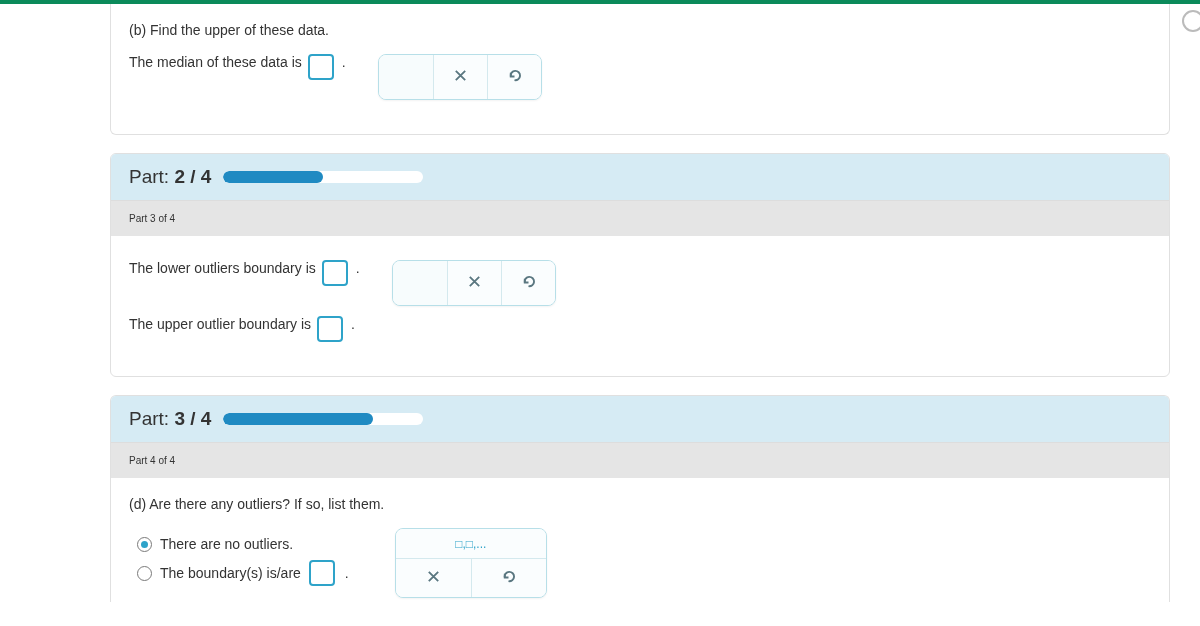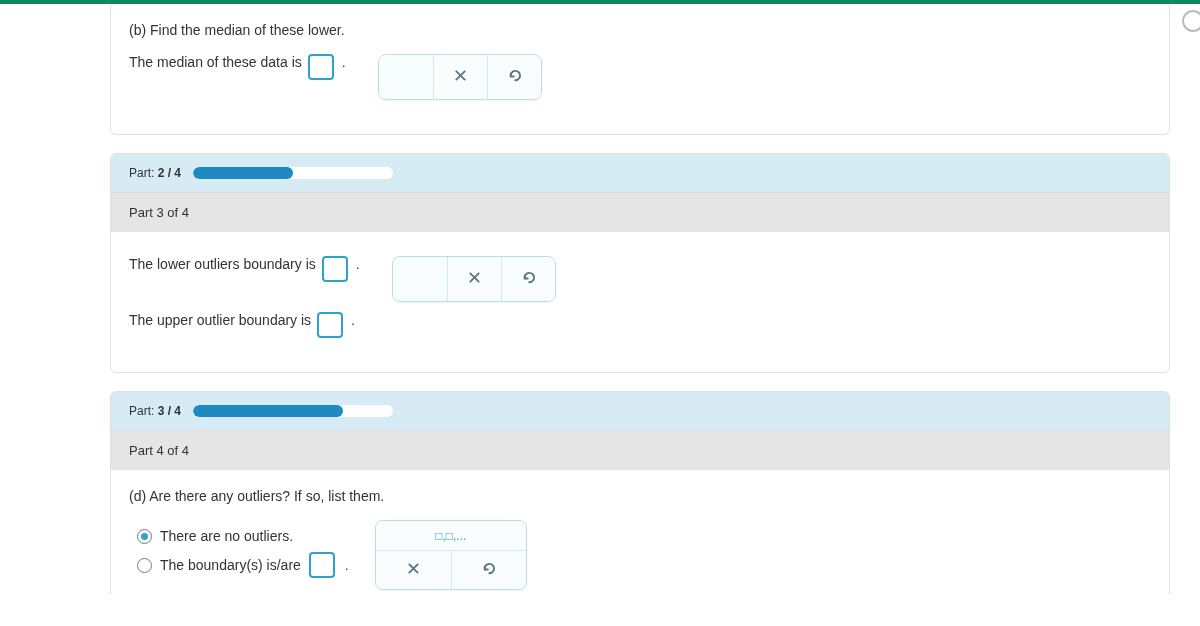--- a/index.html
+++ b/index.html
@@ -85,40 +85,40 @@
     background: #fafdfe;
   }
   .tool-btn:first-child { border-left: none; }
   .x-icon svg, .undo-icon svg { width: 15px; height: 15px; stroke: #5a7780; stroke-width: 2; fill: none; }
   .progress-header {
     background: #d6ebf4;
     padding: 12px 18px;
     display: flex;
     align-items: center;
     gap: 12px;
-    font-size: 12px;
+    font-size: 19px;
   }
   .progress-bar {
     position: relative;
     width: 200px;
     height: 12px;
     background: #fff;
     border-radius: 6px;
     overflow: hidden;
   }
   .progress-fill {
     position: absolute;
     left: 0; top: 0; bottom: 0;
     background: #1f8ac2;
     border-radius: 6px;
   }
   .subhead {
     background: #e5e5e5;
     padding: 12px 18px;
-    font-size: 13px;
+    font-size: 10px;
     border-top: 1px solid #ddd;
   }
   .radio-row {
     display: flex;
     align-items: center;
     gap: 8px;
     margin: 8px 0 8px 8px;
   }
   .radio-circle {
     width: 15px;
@@ -178,21 +178,21 @@
 </head>
 <body>
 
 <div class="topbar"></div>
 <div class="float-right-icon"></div>
 
 <div class="container">
 
   <div class="part-card" style="border-top:none; border-top-left-radius:0; border-top-right-radius:0;">
     <div class="part-body">
-      <div class="q-label">(b) Find the median of these lower.</div>
+      <div class="q-label">(b) Find the upper of these data.</div>
       <div class="ans-row">
         <span class="ans-text">The median of these data is</span>
         <input class="ans-input" value="" style="">
         <span class="period">.</span>
         <div class="tool-group">
           <div class="tool-pane"></div>
           <div class="tool-btn">
             <span class="x-icon">
               <svg viewBox="0 0 16 16">
                   <path d="M3 3 L13 13 M13 3 L3 13"></path>
@@ -264,21 +264,21 @@
         <span class="bold">3 / 4</span>
       </span>
       <div class="progress-bar">
         <div class="progress-fill" style="width:75%"></div>
       </div>
     </div>
     <div class="subhead">Part 4 of 4</div>
     <div class="part-body" style="padding-bottom:4px;">
       <div class="q-label">(d) Are there any outliers? If so, list them.</div>
 
-      <div style="display:flex; align-items:flex-start; ">
+      <div style="display:flex; align-items:flex-start; gap:20px;">
         <div style="flex:0 0 auto;">
           <div class="radio-row">
             <span class="radio-circle selected"></span>
             <span>There are no outliers.</span>
           </div>
           <div class="radio-row">
             <span class="radio-circle"></span>
             <span>The boundary(s) is/are</span>
             <input class="ans-input" value="" style="">
             <span class="period">.</span>

